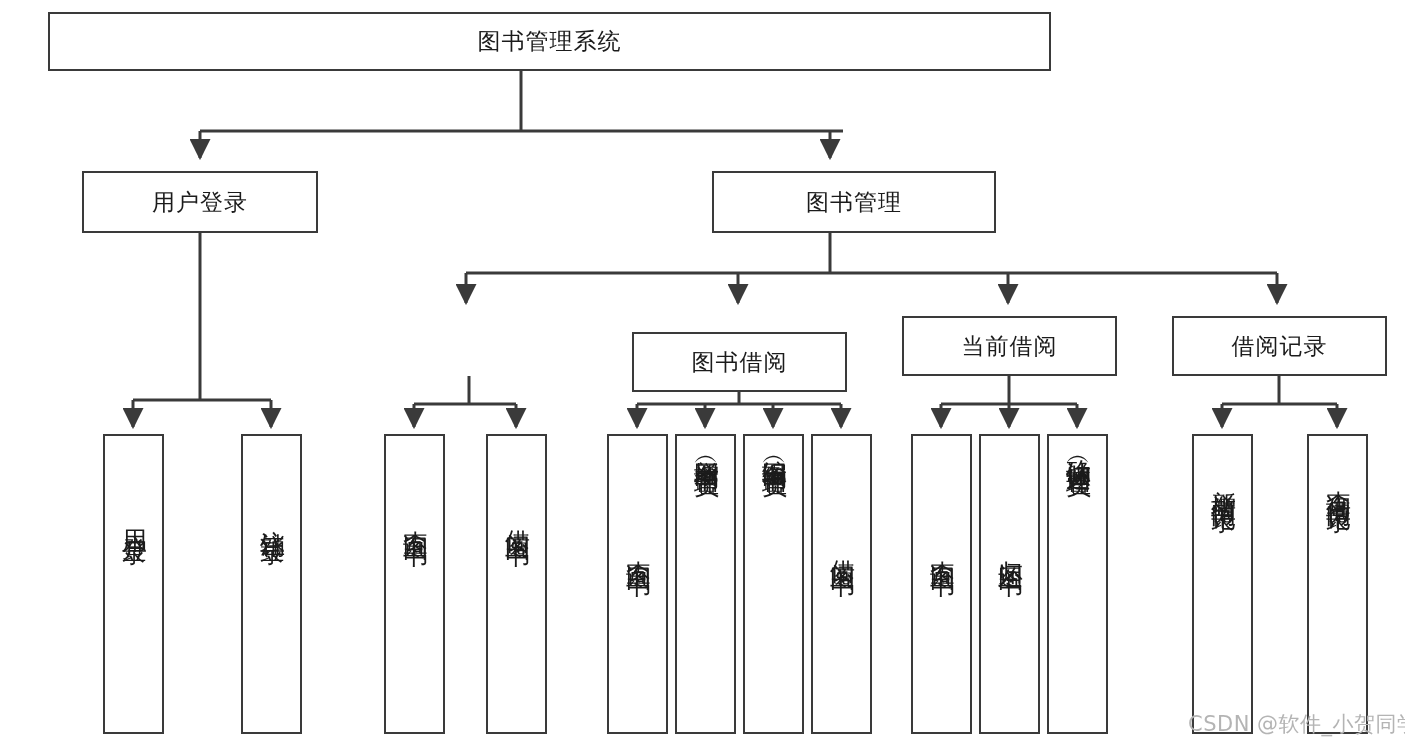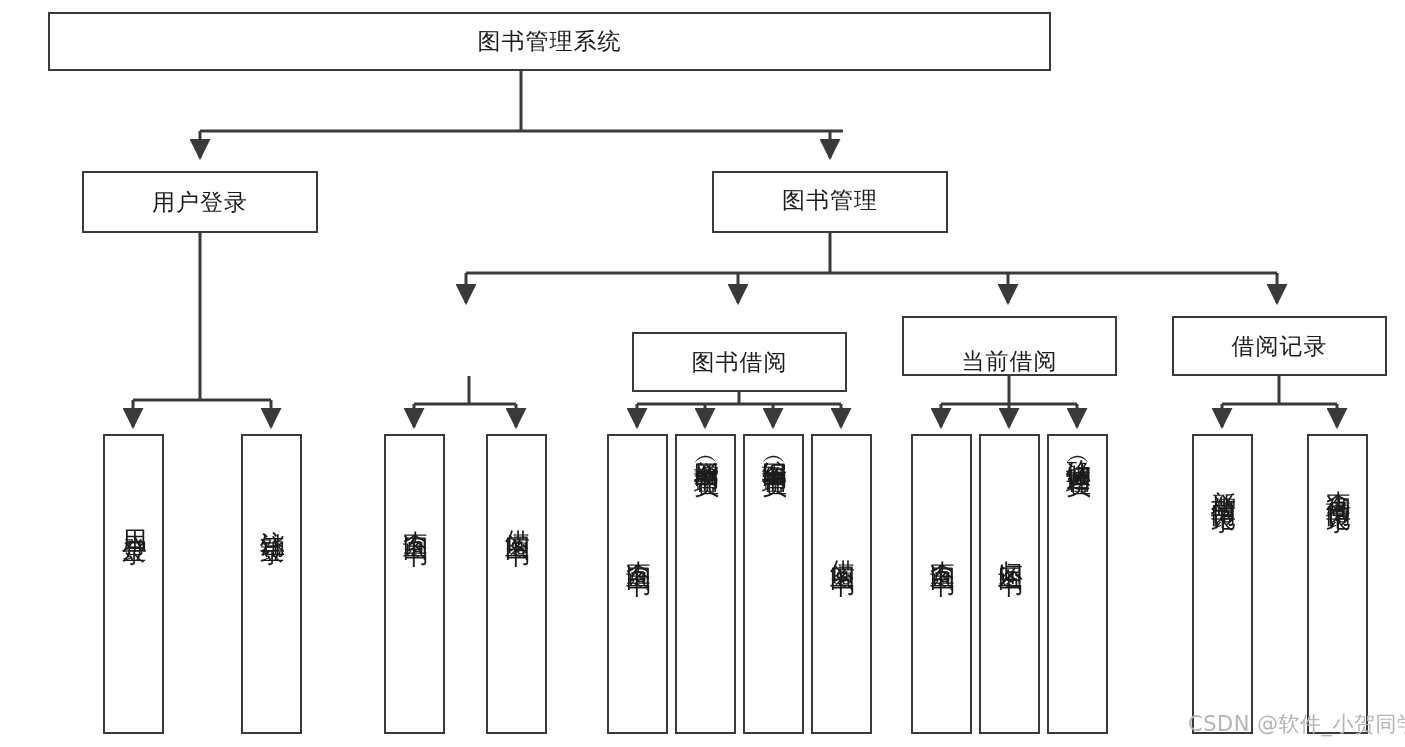--- a/index.html
+++ b/index.html
@@ -131,28 +131,28 @@
     </g>
   </svg>
 
   <div class="node horiz" style="left:20px; top:12px; width:1003px; height:59px;margin-left:28px;">
     <span class="label">图书管理系统</span>
   </div>
 
   <div class="node horiz" style="left:82px; top:171px; width:236px; height:62px;">
     <span class="label">用户登录</span>
   </div>
-  <div class="node horiz" style="left:712px; top:171px; width:236px; height:62px;font-family:Liberation Mono, monospace;">
+  <div class="node horiz" style="left:712px; top:171px; width:284px; height:62px;">
     <span class="label">图书管理</span>
   </div>
 
   <div class="node horiz" style="left:632px; top:332px; width:215px; height:60px;">
     <span class="label">图书借阅</span>
   </div>
-  <div class="node horiz" style="left:902px; top:316px; width:215px; height:60px;align-items:flex-end;">
+  <div class="node horiz" style="left:902px; top:316px; width:215px; height:60px;">
     <span class="label">当前借阅</span>
   </div>
   <div class="node horiz" style="left:1172px; top:316px; width:215px; height:60px;">
     <span class="label">借阅记录</span>
   </div>
 
   <div class="node vert mid" style="left:103px; top:434px; width:61px; height:300px;">
     <span class="label">用户登录</span>
   </div>
   <div class="node vert mid" style="left:241px; top:434px; width:61px; height:300px;">

